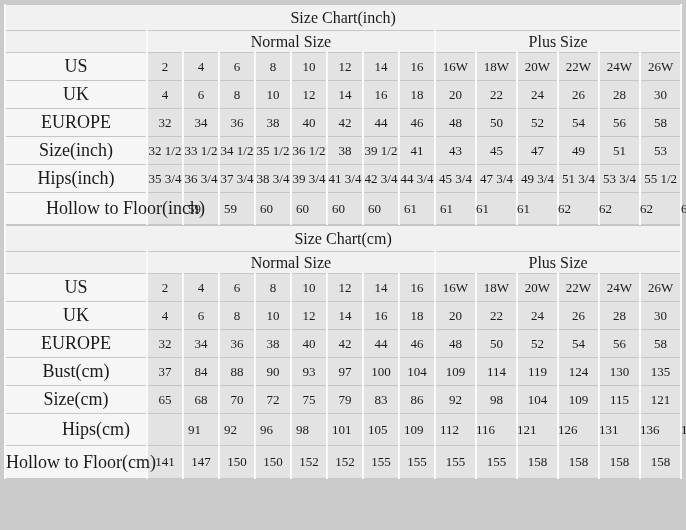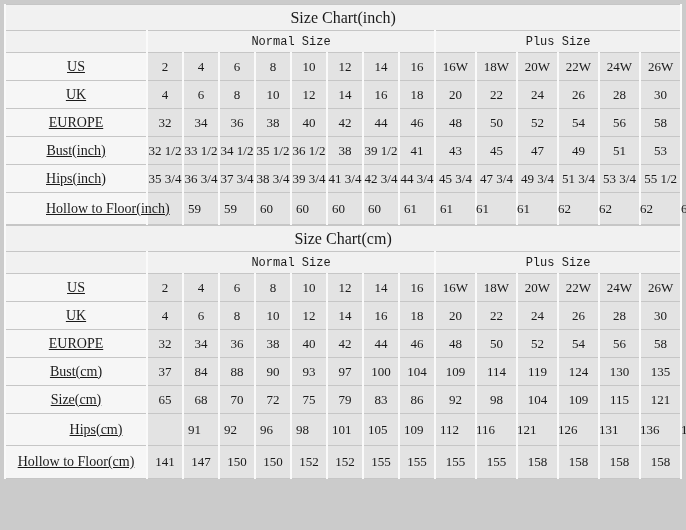--- a/index.html
+++ b/index.html
@@ -44,28 +44,26 @@
     height: 25px;
     font-size: 16px;
   }
   td.corner-cell {
     background: var(--header-bg, #f1f1f1);
     height: 21px;
   }
   td.group-cell {
     background: var(--header-bg, #f1f1f1);
     height: 21px;
-    font-size: 12px;
-    font-family: Liberation Mono, monospace;
+    font-size: 16px;
   }
   td.label-cell {
     background: var(--label-bg, #f6f6f6);
-    font-size: 14px;
+    font-size: 18px;
     height: 27px;
-    text-decoration: underline;
   }
   td.label-col {
     border-right-width: 3px;
   }
   td.data-cell {
     background: var(--cell-bg, #e3e3e3);
     font-size: 13px;
     height: 27px;
   }
   
@@ -148,21 +146,21 @@
           <td class="data-cell">44</td>
           <td class="data-cell">46</td>
           <td class="data-cell">48</td>
           <td class="data-cell">50</td>
           <td class="data-cell">52</td>
           <td class="data-cell">54</td>
           <td class="data-cell">56</td>
           <td class="data-cell">58</td>
         </tr>
         <tr>
-          <td class="label-cell label-col">Bust(inch)</td>
+          <td class="label-cell label-col">Size(inch)</td>
           <td class="data-cell">32 1/2</td>
           <td class="data-cell">33 1/2</td>
           <td class="data-cell">34 1/2</td>
           <td class="data-cell">35 1/2</td>
           <td class="data-cell">36 1/2</td>
           <td class="data-cell">38</td>
           <td class="data-cell">39 1/2</td>
           <td class="data-cell">41</td>
           <td class="data-cell">43</td>
           <td class="data-cell">45</td>

